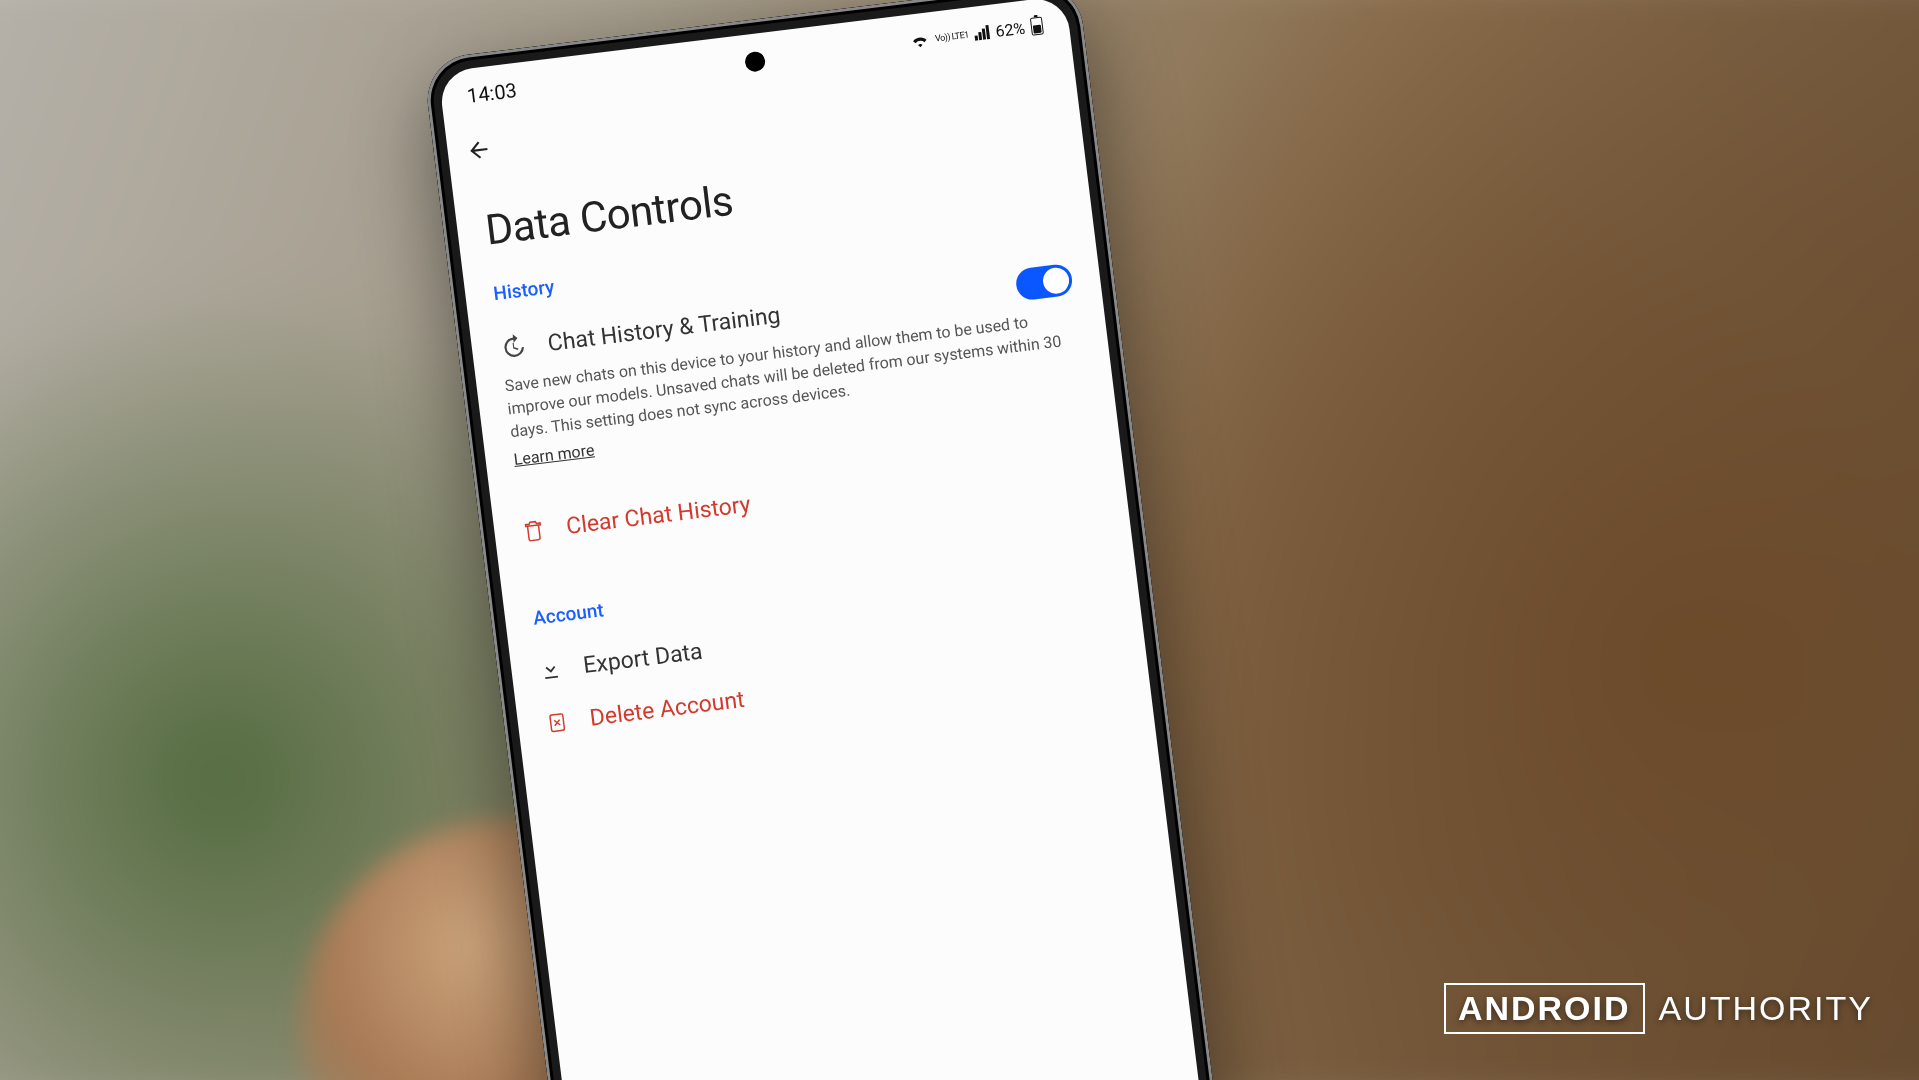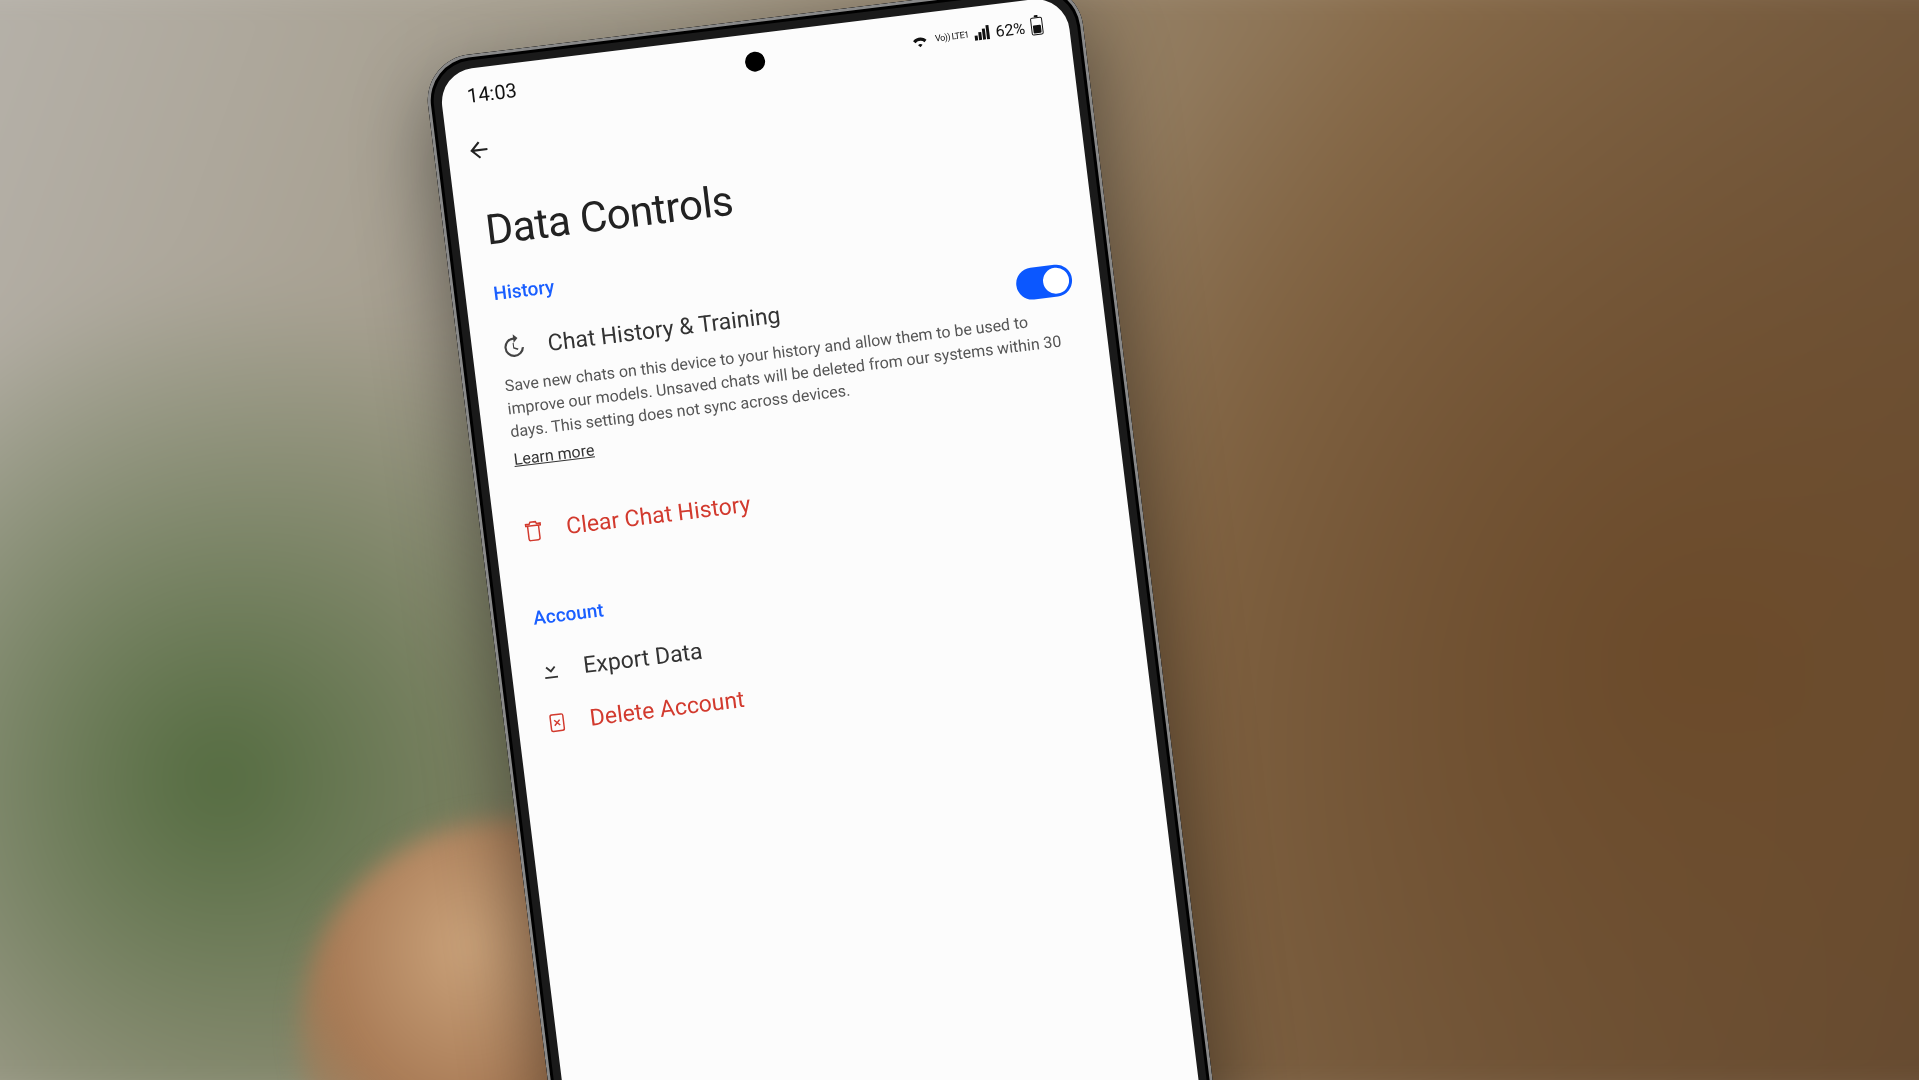--- a/index.html
+++ b/index.html
@@ -195,13 +195,15 @@
           </span>
           <span class="row-label">Delete Account</span>
         </div>
 
       </div>
     </div>
   </div>
 </div>
 
 <div class="wm">
+  <span class="box">ANDROID</span>
+  <span class="rest">AUTHORITY</span>
 </div>
 
 </body></html>

